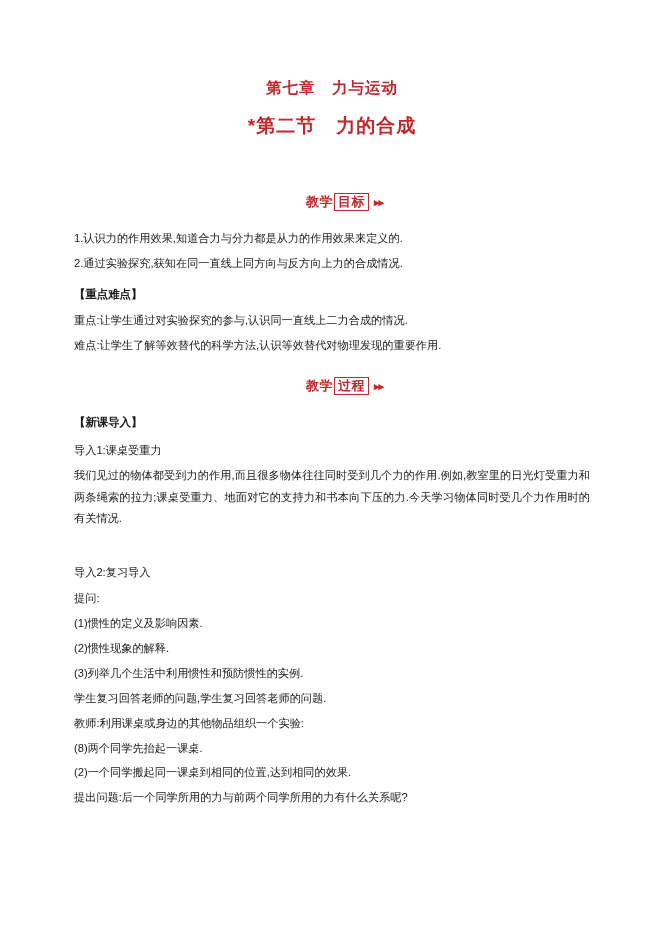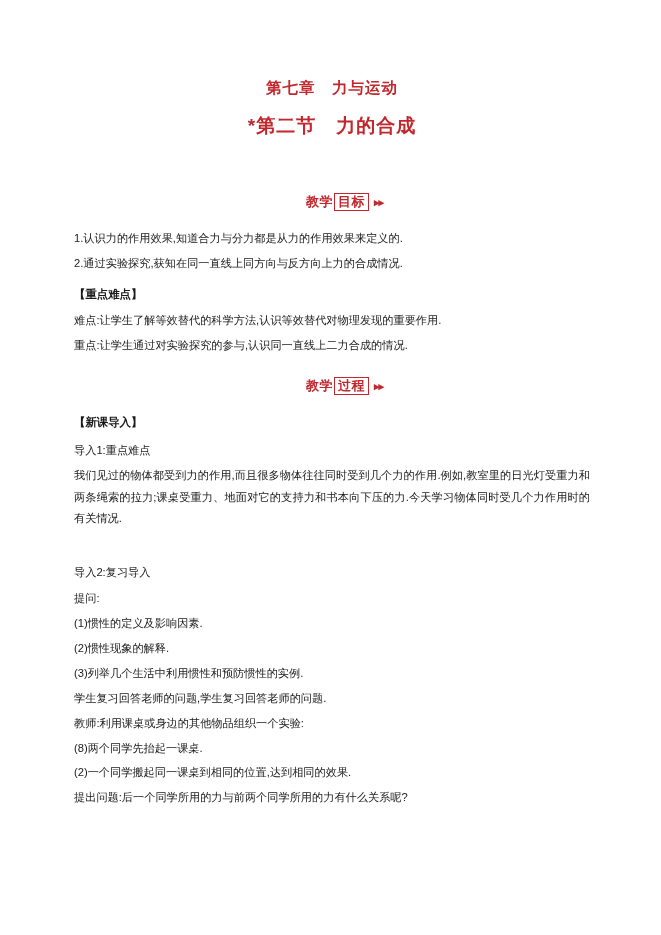--- a/index.html
+++ b/index.html
@@ -115,34 +115,34 @@
         <span>教学</span>
           <span class="boxed">目标</span>
       </span>
       <span class="banner-arrows">▸▸</span>
     </div>
 
     <p class="para">1.认识力的作用效果,知道合力与分力都是从力的作用效果来定义的.</p>
     <p class="para">2.通过实验探究,获知在同一直线上同方向与反方向上力的合成情况.</p>
 
     <div class="heading-block">【重点难点】</div>
+    <p class="para">重点:让学生通过对实验探究的参与,认识同一直线上二力合成的情况.</p>
     <p class="para">难点:让学生了解等效替代的科学方法,认识等效替代对物理发现的重要作用.</p>
-    <p class="para">重点:让学生通过对实验探究的参与,认识同一直线上二力合成的情况.</p>
 
     <div class="banner">
       <span class="banner-label">
         <span>教学</span>
           <span class="boxed">过程</span>
       </span>
       <span class="banner-arrows">▸▸</span>
     </div>
 
     <div class="heading-block">【新课导入】</div>
 
-    <div class="sub-label">导入1:重点难点</div>
+    <div class="sub-label">导入1:课桌受重力</div>
     <p class="para flow">我们见过的物体都受到力的作用,而且很多物体往往同时受到几个力的作用.例如,教室里的日光灯受重力和两条绳索的拉力;课桌受重力、地面对它的支持力和书本向下压的力.今天学习物体同时受几个力作用时的有关情况.</p>
 
     <div class="spacer-lg"></div>
 
     <div class="sub-label">导入2:复习导入</div>
     <p class="para">提问:</p>
     <p class="para">(1)惯性的定义及影响因素.</p>
     <p class="para">(2)惯性现象的解释.</p>
     <p class="para">(3)列举几个生活中利用惯性和预防惯性的实例.</p>
     <p class="para">学生复习回答老师的问题,学生复习回答老师的问题.</p>

